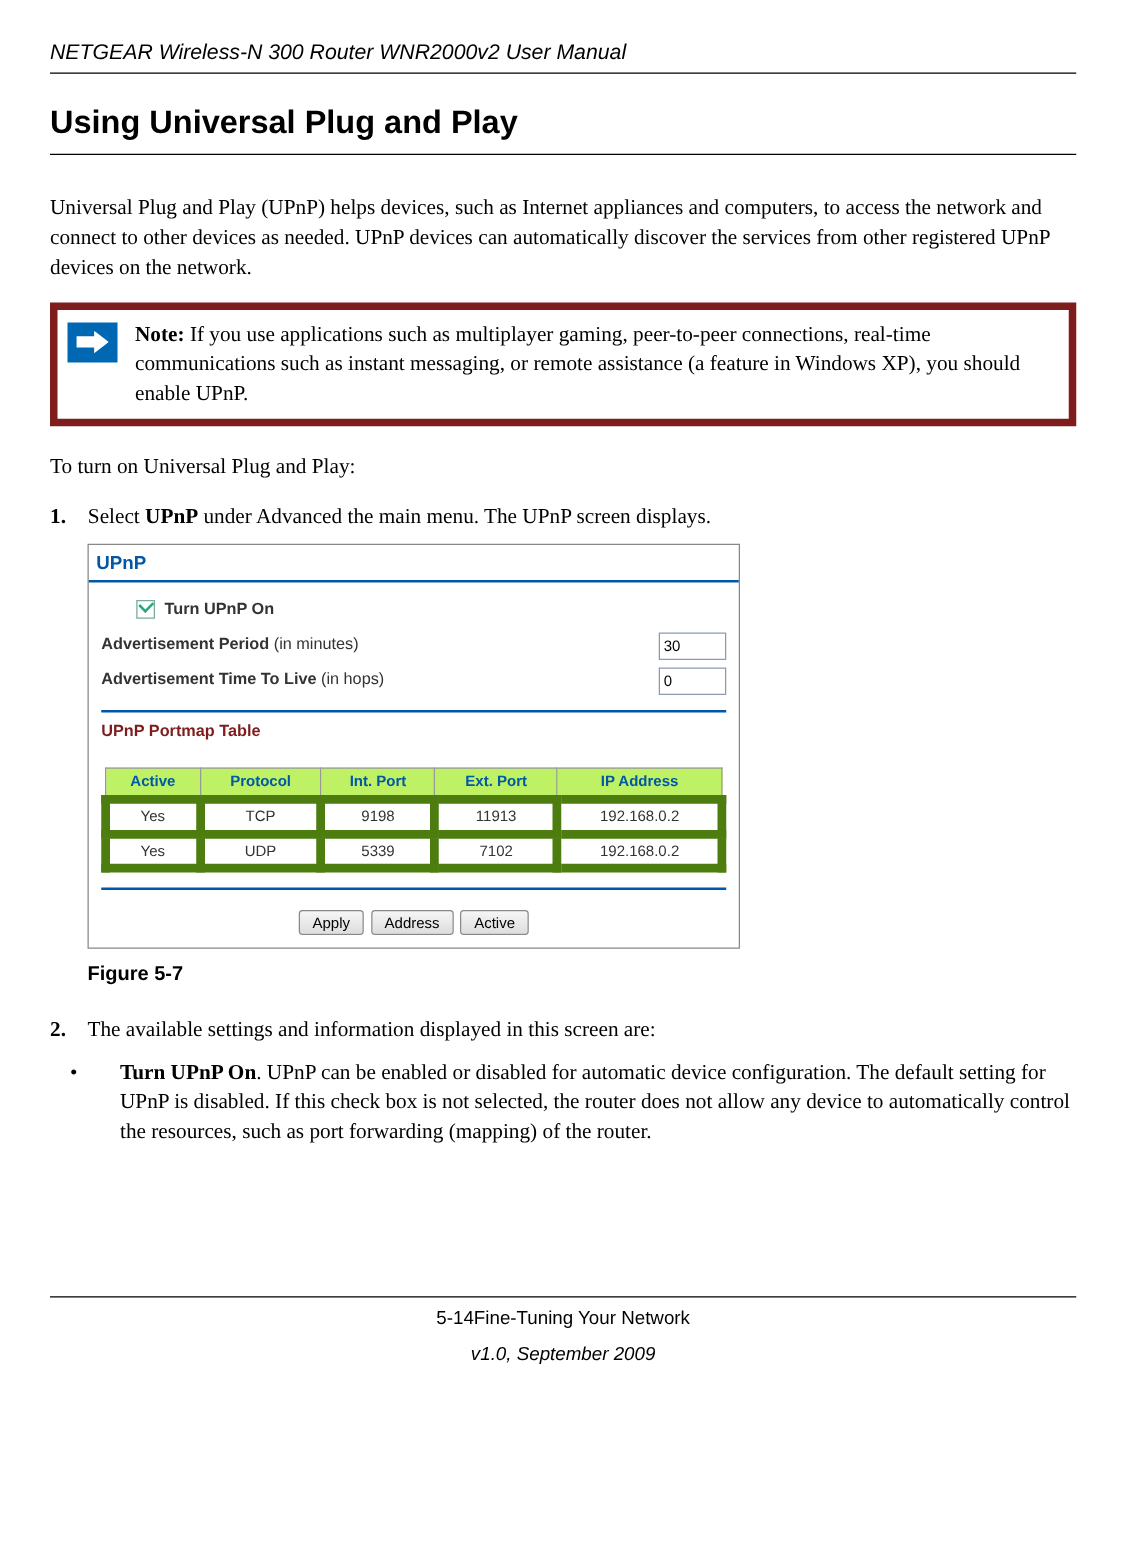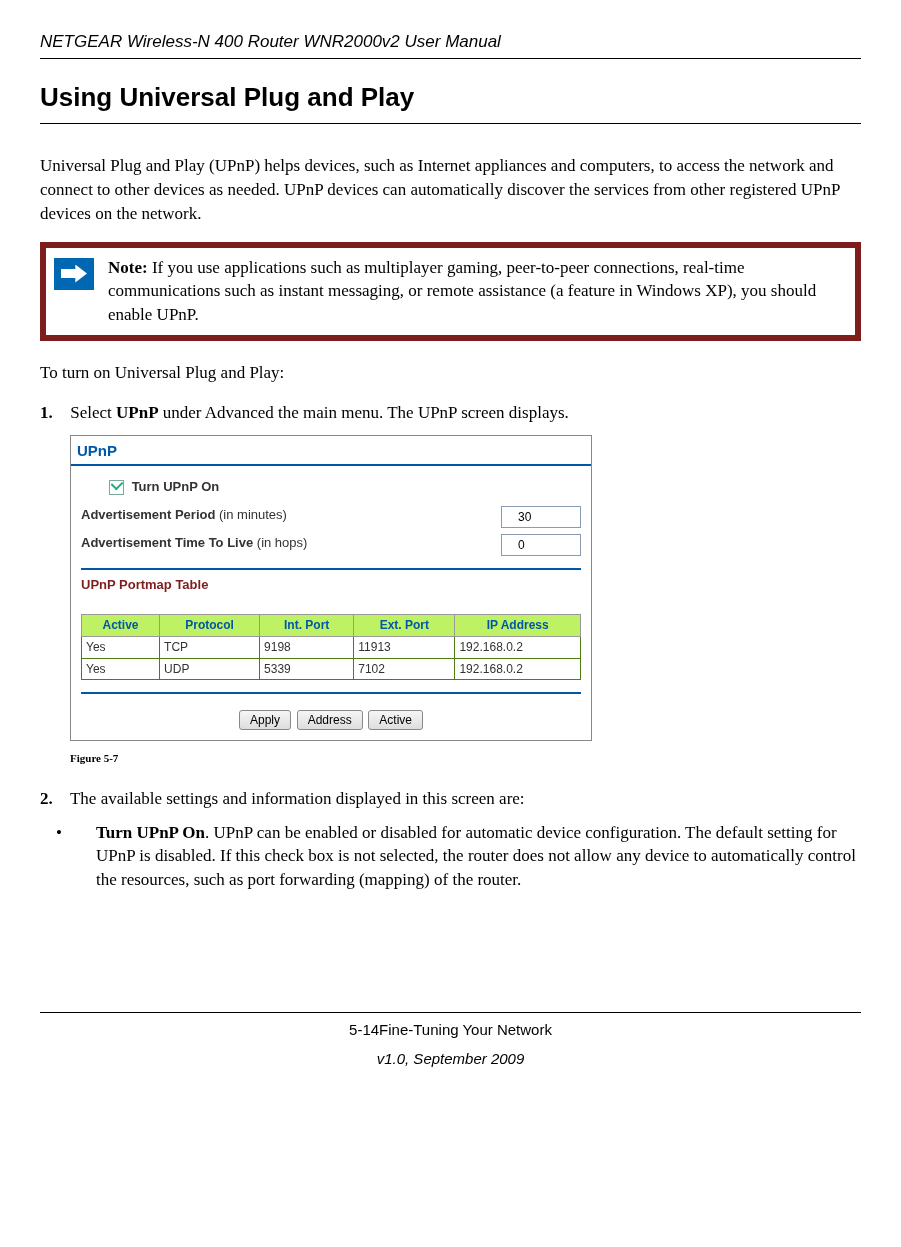--- a/index.html
+++ b/index.html
@@ -121,21 +121,21 @@
       color: #333;
     }
     .field-label b {
       font-weight: bold;
     }
     .field-input {
       width: 46px;
       height: 18px;
       border: 1px solid #8a9ab0;
       background: #fff;
-      padding: 1px 16px;
+      padding: 1px 3px;
       font-size: 12px;
       font-family: Arial, sans-serif;
     }
     .divider {
       border: none;
       border-top: 2px solid #0058a6;
       margin: 12px 0 6px 0;
     }
     .table-label {
       font-weight: bold;
@@ -148,44 +148,44 @@
       font-size: 12px;
     }
     .portmap th {
       color: #0058a6;
       font-weight: bold;
       border: 1px solid #999;
       padding: 2px 4px;
       background: #bef264;
     }
     .portmap td {
-      border: 1px solid #4d7c0f;
+      border: 7px solid #4d7c0f;
       padding: 2px 4px;
-      text-align: left;
+      text-align: center;
       color: #333;
     }
     .button-row {
       text-align: center;
       margin-top: 10px;
       padding-top: 6px;
     }
     .ui-button {
       background: linear-gradient(#f6f6f6, #ddd);
       border: 1px solid #888;
       border-radius: 3px;
       padding: 2px 10px;
       font-size: 12px;
       font-family: Arial, sans-serif;
       cursor: pointer;
       margin: 0 1px;
     }
     .figure-label {
-      font-family: Liberation Serif, serif;
-      font-weight: bold;
-      font-size: 11px;
+      font-family: Liberation Sans, sans-serif;
+      font-weight: bold;
+      font-size: 16px;
       margin: 10px 0 20px 30px;
     }
     .bullet {
       margin-left: 56px;
       text-indent: -20px;
       margin-top: 10px;
     }
     .bullet-dot {
       display: inline-block;
       width: 20px;
@@ -209,21 +209,21 @@
       text-align: center;
       font-style: italic;
       font-family: Arial, sans-serif;
       font-size: 15px;
       margin-top: 8px;
     }
   </style>
 </head>
 <body>
 
-<div class="header-title">NETGEAR Wireless-N 400 Router WNR2000v2 User Manual</div>
+<div class="header-title">NETGEAR Wireless-N 300 Router WNR2000v2 User Manual</div>
 <hr class="header-rule">
 
 <h1>Using Universal Plug and Play</h1>
 <hr class="h1-rule">
 
 <p>Universal Plug and Play (UPnP) helps devices, such as Internet appliances and computers, to access the network and connect to other devices as needed. UPnP devices can automatically discover the services from other registered UPnP devices on the network.</p>
 
 <div class="note-box">
   <div class="note-icon">
     <div class="note-arrow"></div>

